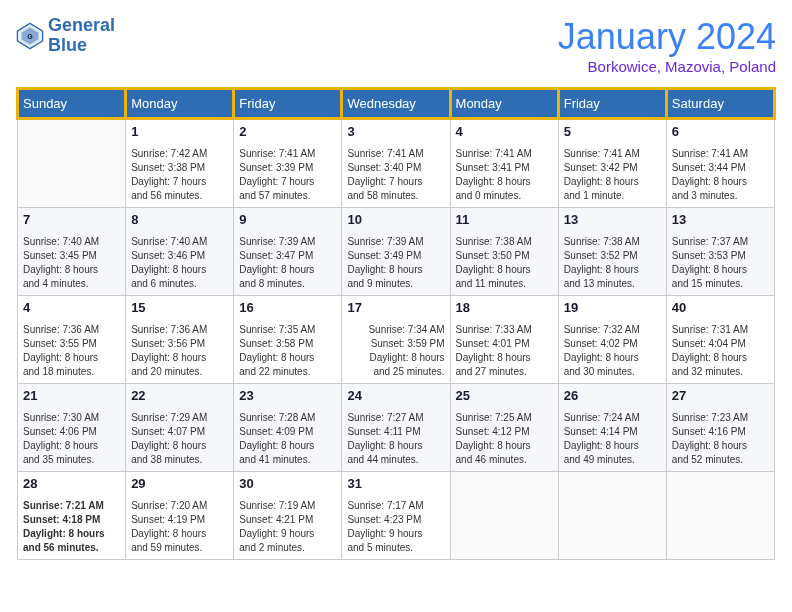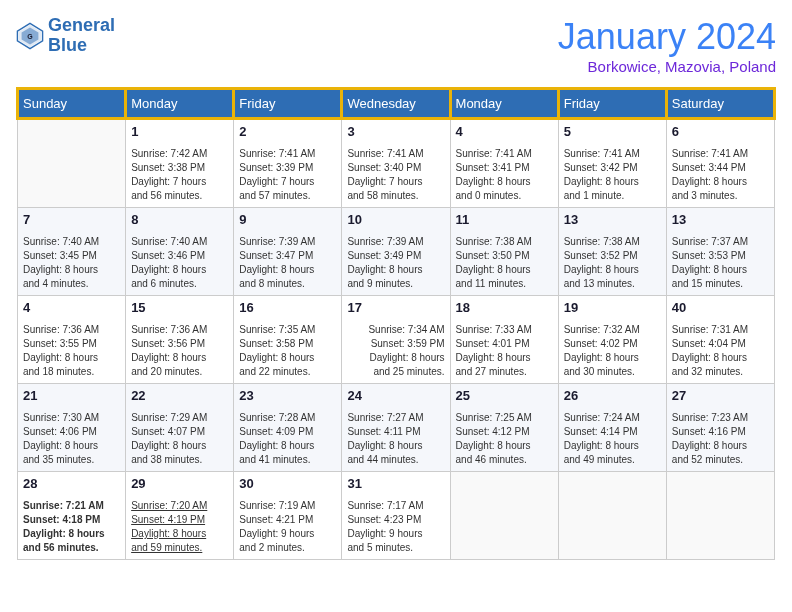--- a/index.html
+++ b/index.html
@@ -324,21 +324,21 @@
       <tr>
         <td>
           <div class="day-num">28</div>
           <div class="day-info" style="white-space: pre-line; font-weight: bold;">Sunrise: 7:21 AM
 Sunset: 4:18 PM
 Daylight: 8 hours
 and 56 minutes.</div>
         </td>
         <td>
           <div class="day-num">29</div>
-          <div class="day-info" style="white-space: pre-line; text-decoration: underline;">Sunrise: 7:20 AM
+          <div class="day-info" style="white-space: pre-line;">Sunrise: 7:20 AM
 Sunset: 4:19 PM
 Daylight: 8 hours
 and 59 minutes.</div>
         </td>
         <td>
           <div class="day-num">30</div>
           <div class="day-info" style="white-space: pre-line;">Sunrise: 7:19 AM
 Sunset: 4:21 PM
 Daylight: 9 hours
 and 2 minutes.</div>

